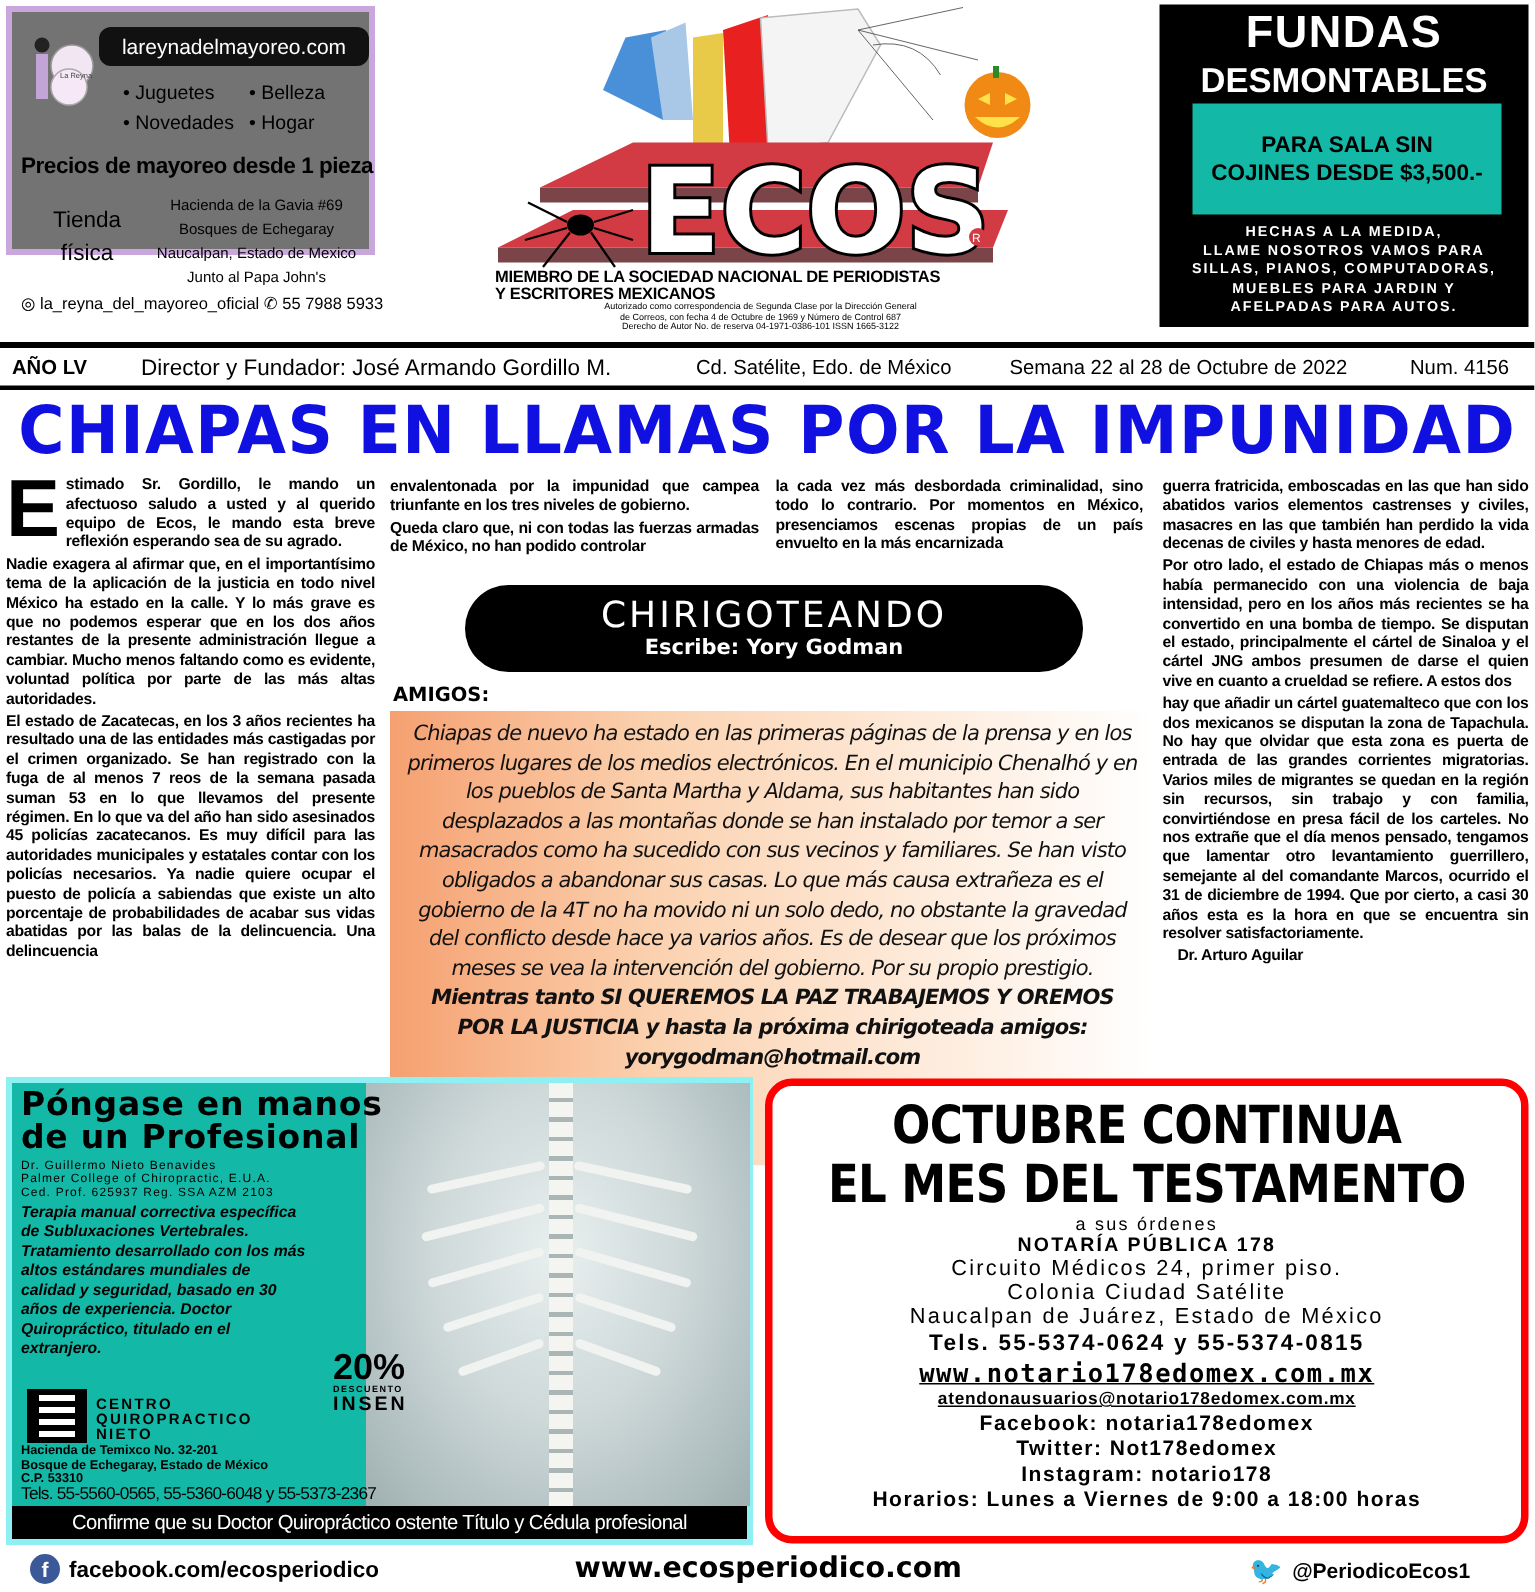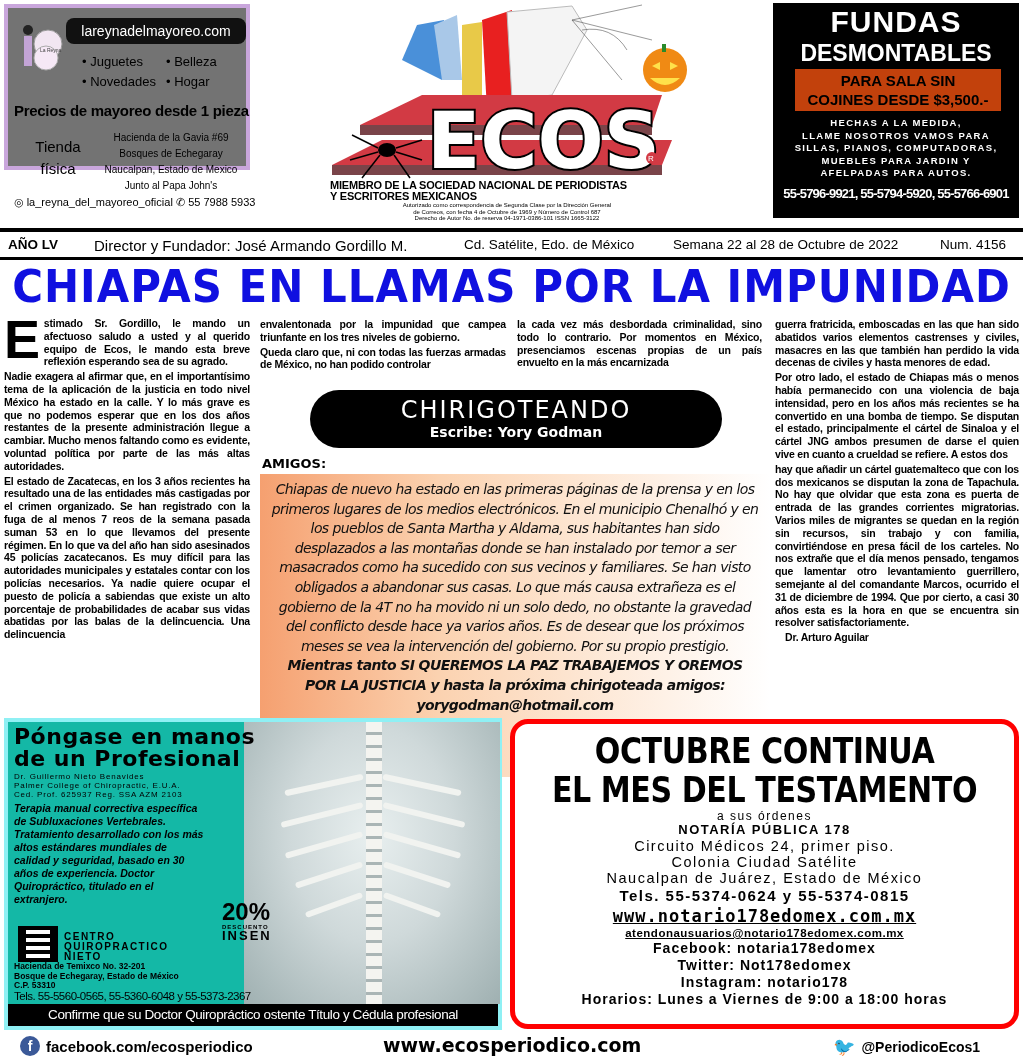--- a/index.html
+++ b/index.html
@@ -20,21 +20,21 @@
 
   
   #logo{left:322px;top:0;width:368px;height:228px}
   #logo .member{position:absolute;left:8px;top:180px;width:360px;font-size:11px;font-weight:900;text-align:left;line-height:11px;letter-spacing:-0.2px}
   #logo .legal{position:absolute;left:30px;top:202px;width:310px;font-size:6px;text-align:center;line-height:6.5px}
 
   
   #ad-fundas{left:773px;top:3px;width:246px;height:215px;background:#000;color:#fff;text-align:center}
   #ad-fundas .t1{font-size:30px;font-weight:900;letter-spacing:1px;line-height:34px;margin-top:2px}
   #ad-fundas .t2{font-size:23px;font-weight:900;line-height:28px}
-  #ad-fundas .box{background:#c2410c;color:#000;margin:2px 18px 0 22px;font-weight:900;font-size:15px;line-height:19px;padding:2px 0}
+  #ad-fundas .box{background:#14b8a6;color:#000;margin:2px 18px 0 22px;font-weight:900;font-size:15px;line-height:19px;padding:18px 0}
   #ad-fundas .small{font-size:9.5px;font-weight:bold;letter-spacing:1.3px;line-height:12.5px;margin-top:6px}
   #ad-fundas .phones{font-size:13px;font-weight:900;letter-spacing:-0.8px;margin-top:6px}
 
   
   #masthead{left:0;top:228px;width:1023px;height:32px;border-top:4px solid #000;border-bottom:3px solid #000;display:flex;align-items:center;font-size:13.5px;white-space:nowrap}
   #masthead span{position:absolute;top:5px}
 
   
   #headline{left:0;top:262px;width:1023px;text-align:center;font-size:42px;font-weight:900;color:#1010e0;letter-spacing:1px;font-family:"DejaVu Sans",sans-serif;transform:scaleY(1.05)}
 

